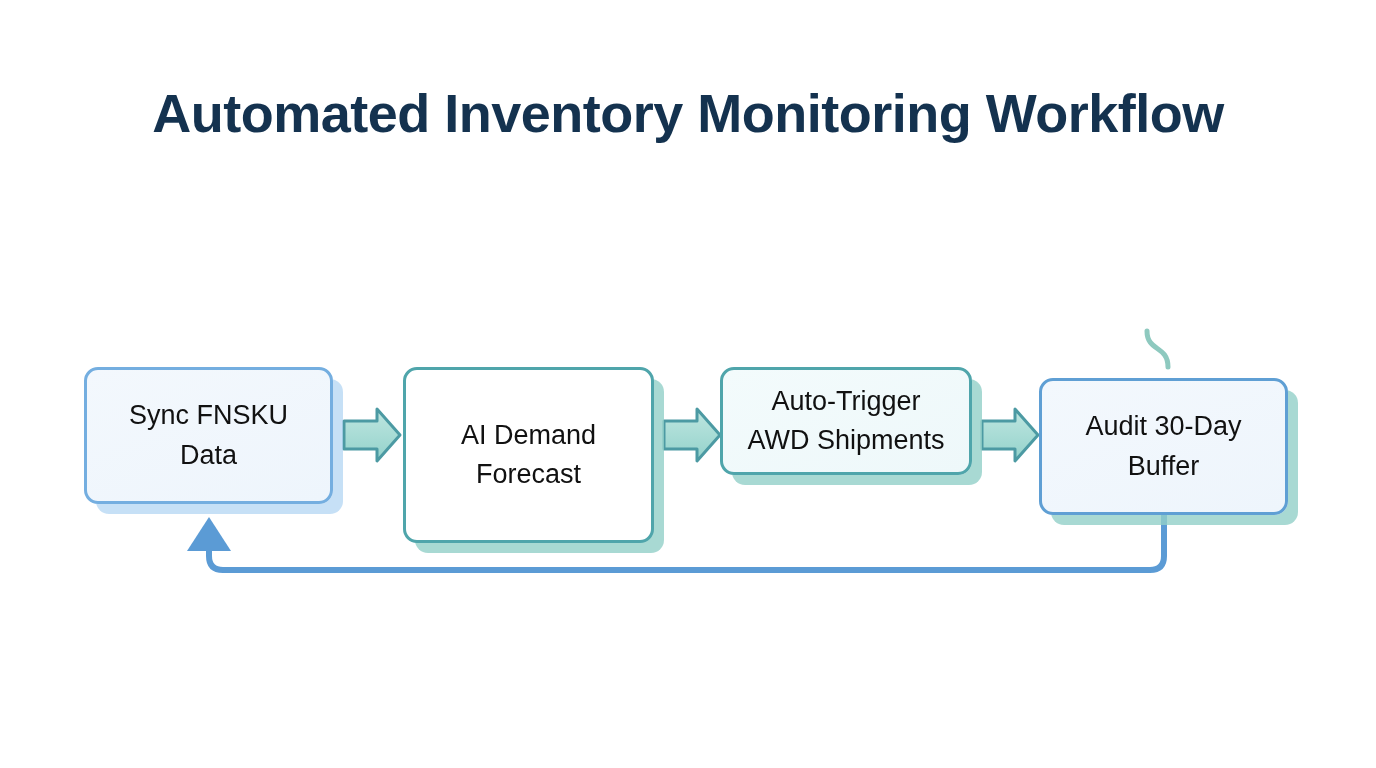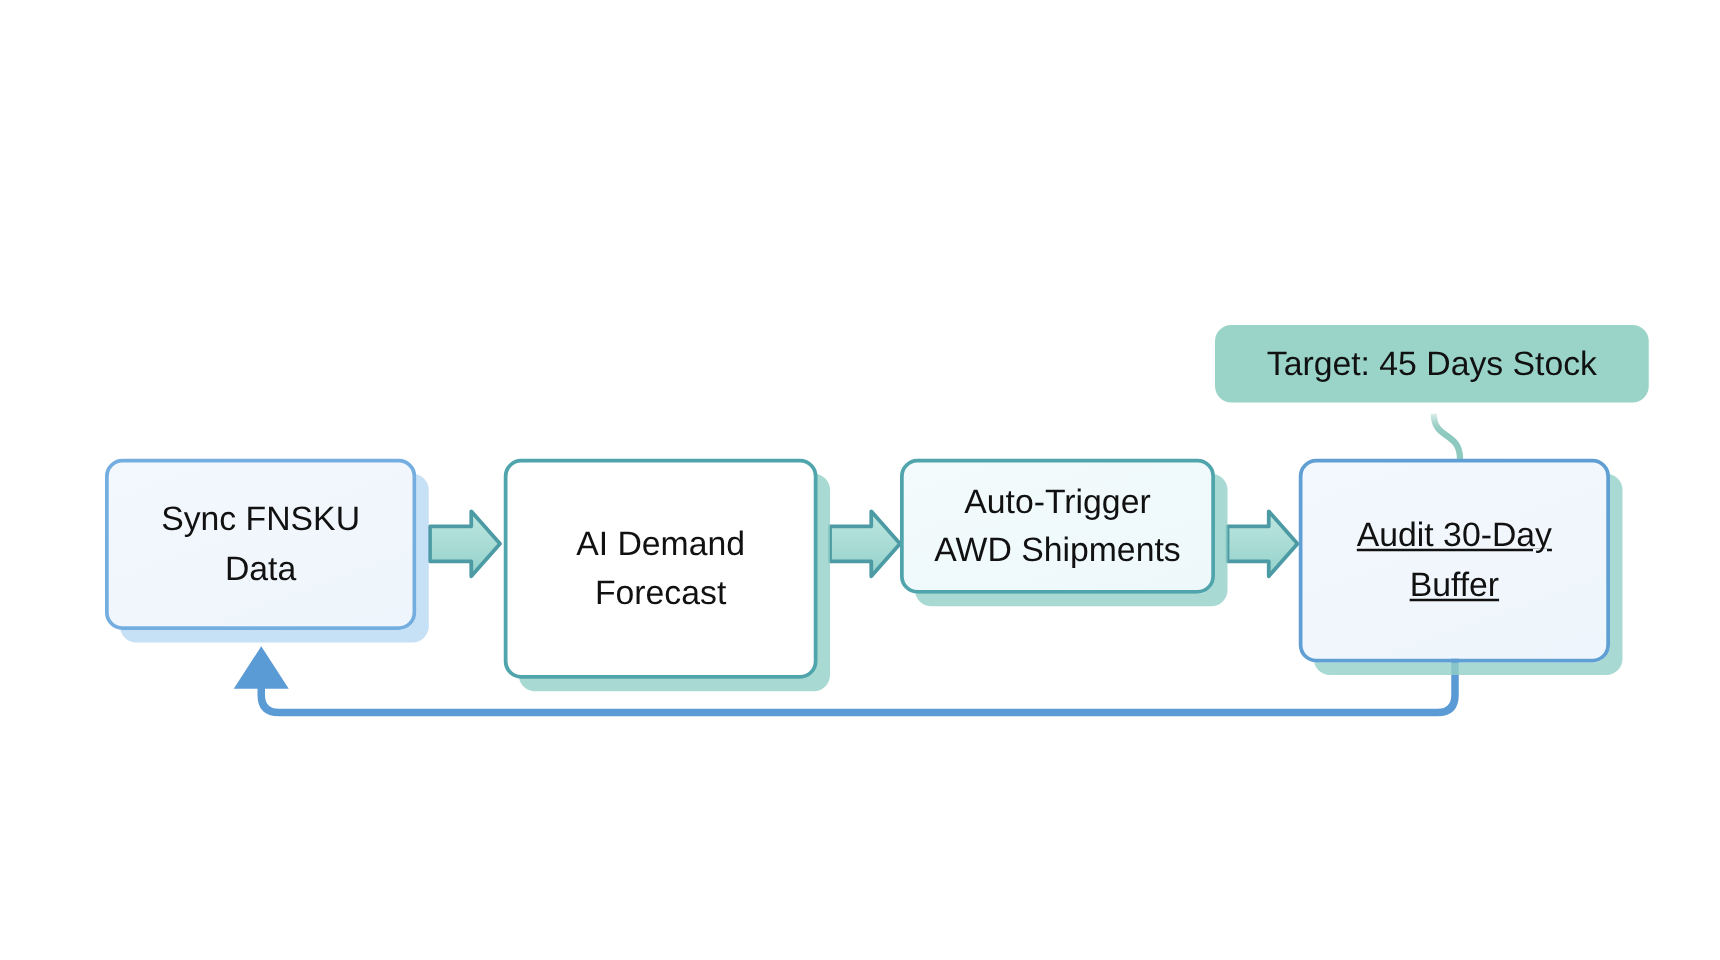--- a/index.html
+++ b/index.html
@@ -77,25 +77,24 @@
     background: #ffffff;
     box-shadow: 11px 11px 0 -1px rgba(146,208,200,0.80);
   }
   #node-3 {
     left: 720px; top: 367px;  width: 252px; height: 108px;
     border-color: #4fa5ab;
     background: linear-gradient(160deg, #f3fbfc 0%, #eef8fa 100%);
     box-shadow: 11px 11px 0 -1px rgba(146,208,200,0.80);
   }
   #node-4 {
-    left: 1039px; top: 367px; width: 249px; height: 163px;
+    left: 1039px; top: 378px; width: 249px; height: 137px;
     border-color: #5f9fd4;
     background: linear-gradient(160deg, #f3f8fd 0%, #eef5fc 100%);
     box-shadow: 11px 11px 0 -1px rgba(146,208,200,0.80);
-    text-decoration: underline;
   }
 
   
   #callout {
     position: absolute;
     left: 963px;
     top: 251px;
     width: 365px;
     height: 80px;
     box-sizing: border-box;
@@ -120,20 +119,21 @@
     font-size: 27px;
     color: #111111;
     white-space: nowrap;
   }
 </style>
 </head>
 <body>
 
 <div id="canvas">
 
+  <div id="title">Automated Inventory Monitoring Workflow</div>
 
   <svg id="diagram" viewBox="0 0 1376 768">
     <defs>
       <linearGradient id="arrowGrad" x1="0" y1="0" x2="0" y2="1">
         <stop offset="0%" stop-color="#bfe6e0"></stop>
         <stop offset="100%" stop-color="#93d2cb"></stop>
       </linearGradient>
     </defs>
 
     <g>
@@ -171,19 +171,14 @@
   <div class="node" id="node-3">
     <span class="node-label">Auto-Trigger
 AWD Shipments</span>
   </div>
 
   <div class="node" id="node-4">
     <span class="node-label">Audit 30-Day
 Buffer</span>
   </div>
 
-  <div id="callout">
-    <div id="callout-inner">
-      <span id="callout-label">Target: 45 Days Stock</span>
-    </div>
-  </div>
 
 </div>
 
 </body></html>

